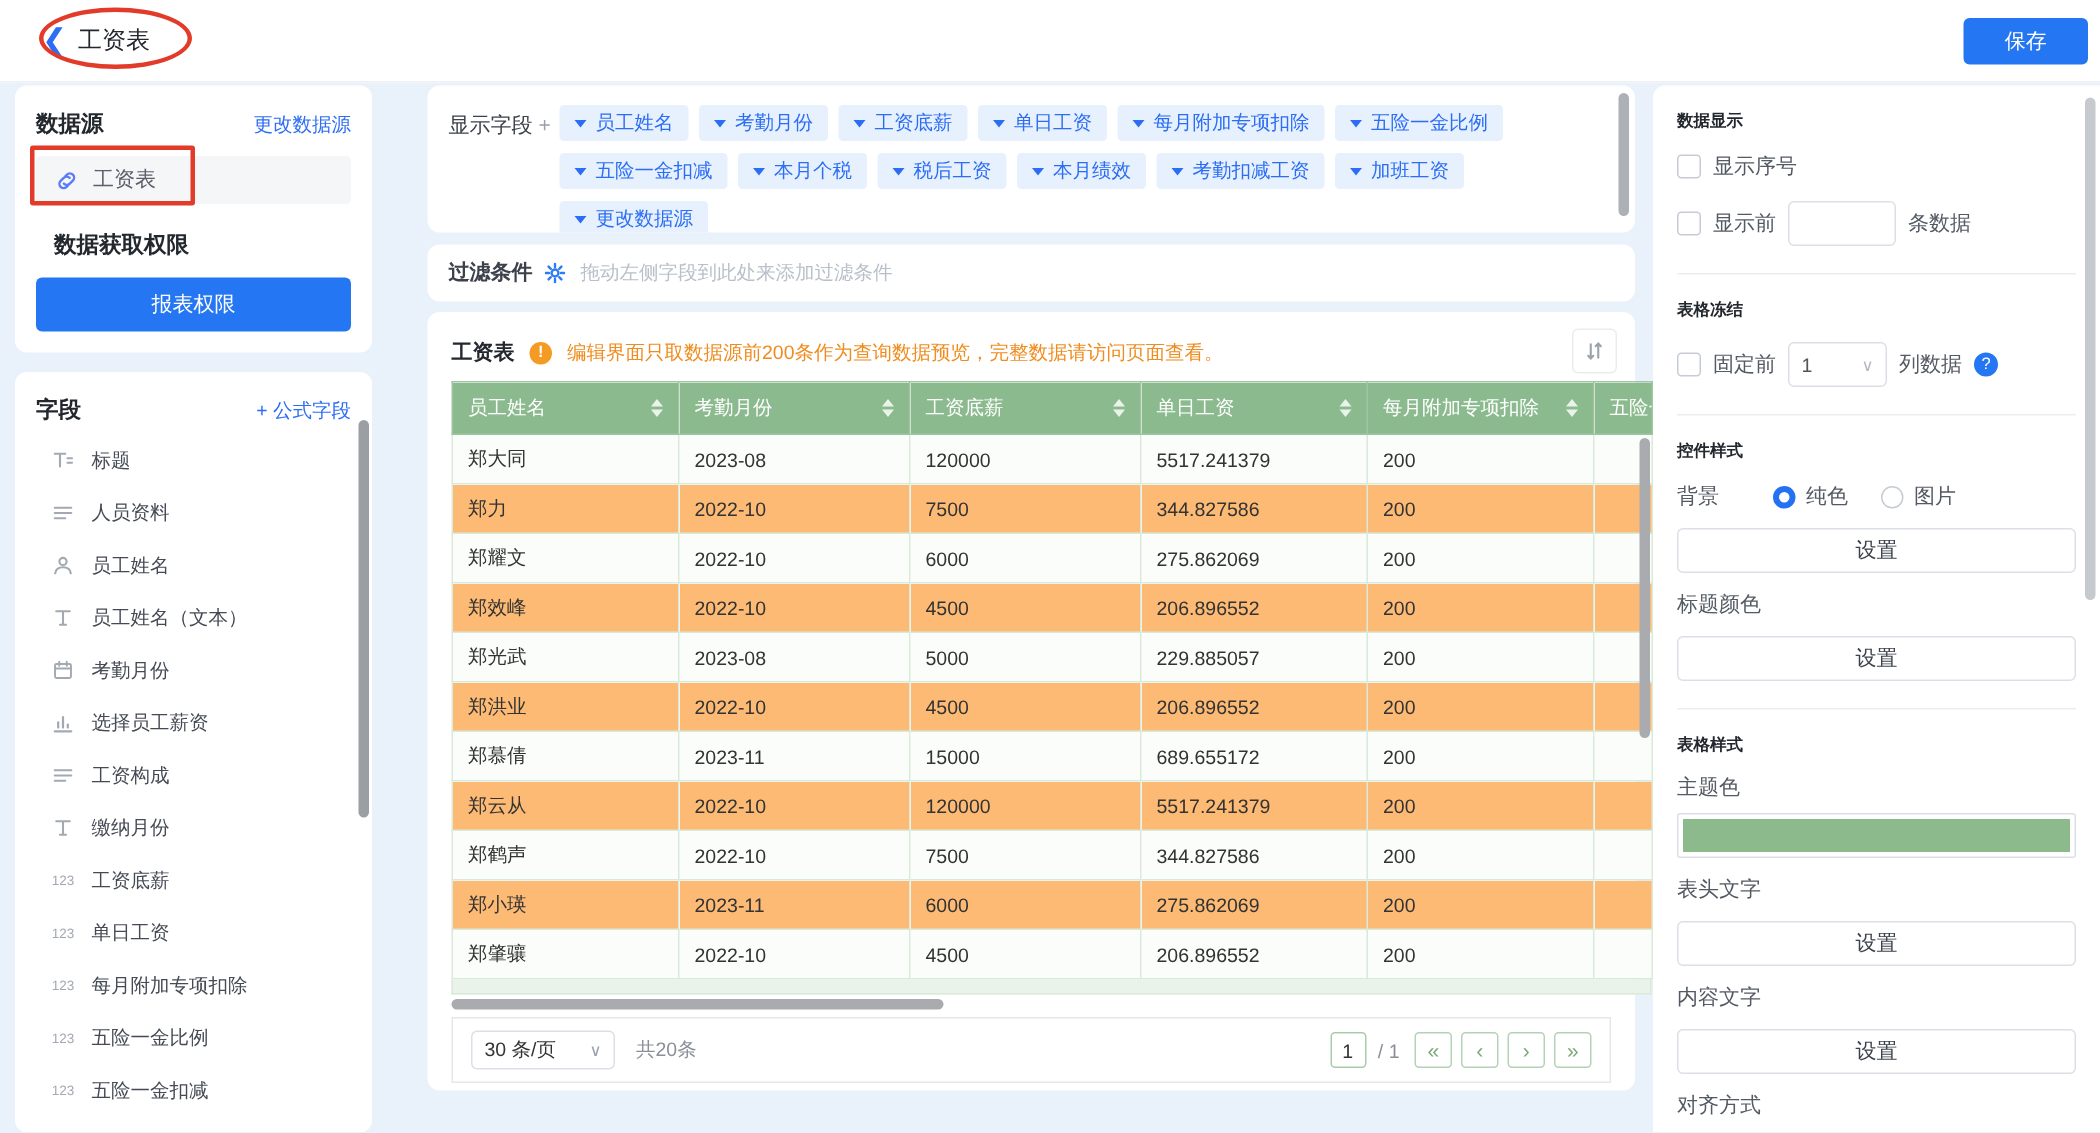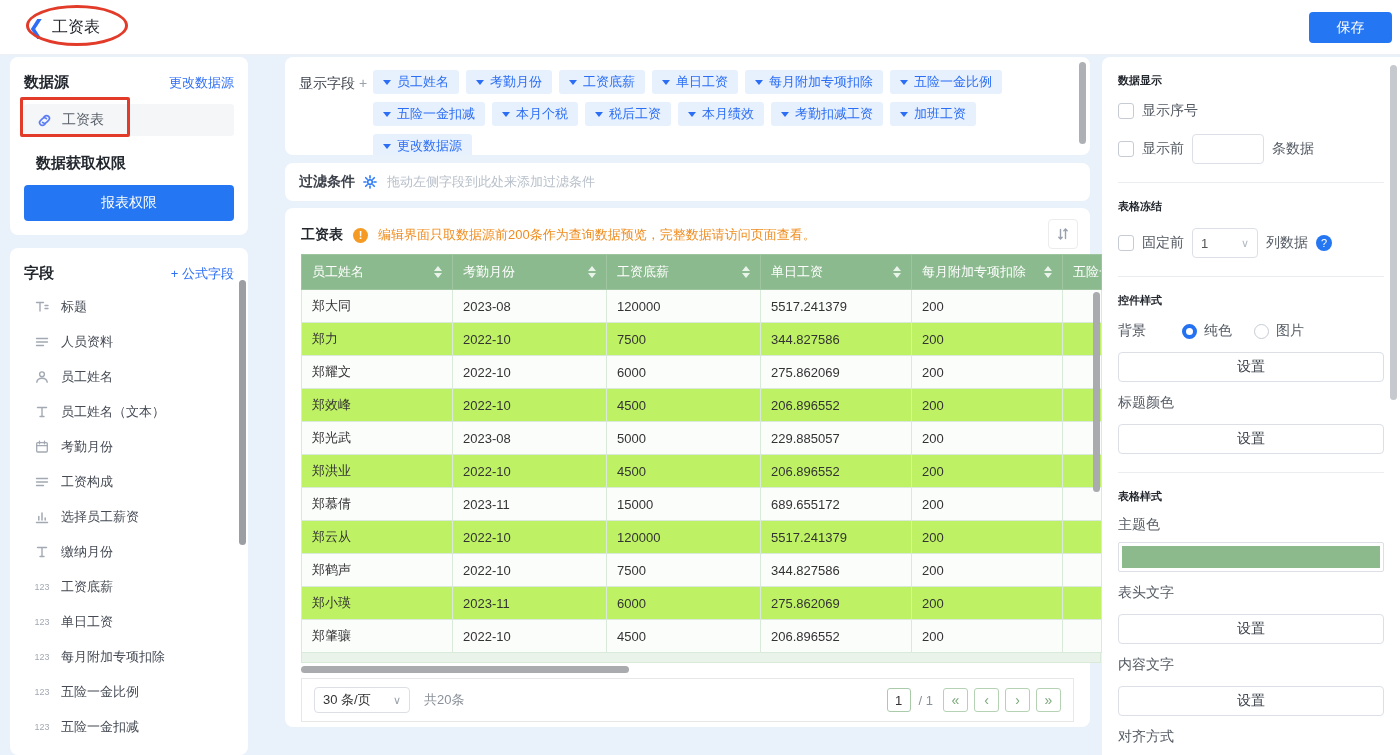--- a/index.html
+++ b/index.html
@@ -56,21 +56,21 @@
   .sort-box { position:absolute; right:12px; top:11px; width:30px; height:30px; border:1px solid #ececec; border-radius:4px; background:#fff; display:flex; align-items:center; justify-content:center; cursor:pointer; }
 
   .grid-wrap { position:relative; margin-top:2px; width:800px; }
   table.grid { border-collapse:collapse; table-layout:fixed; width:800px; }
   .grid th { background:#8cba8f; color:#fff; font-weight:normal; font-size:13px; height:35px; padding:0 10px; text-align:left; border:1px solid #9ec59f; white-space:nowrap; overflow:hidden; }
   .grid th .th-in { display:flex; align-items:center; justify-content:space-between; }
   .sorters { display:flex; flex-direction:column; gap:2px; }
   .sorters .up { width:0; height:0; border-left:4px solid transparent; border-right:4px solid transparent; border-bottom:5px solid #e9f3ea; }
   .sorters .dn { width:0; height:0; border-left:4px solid transparent; border-right:4px solid transparent; border-top:5px solid #e9f3ea; }
   .grid td { height:33px; padding:0 10px; font-size:13px; color:#333; border:1px solid #d9e9da; background:#fbfdfb; white-space:nowrap; overflow:hidden; }
-  .grid tr.alt td { background:#bef264; }
+  .grid tr.alt td { background:#fdba74; }
   .grid td.num { text-align:left; }
   .partial-row { width:800px; height:10px; background:#e9f3ea; border-left:1px solid #d9e9da; border-right:1px solid #d9e9da; border-bottom:1px solid #d9e9da; }
   .hscroll { margin-top:3px; width:328px; height:7px; background:#a9abae; border-radius:4px; }
   .vscroll-table { position:absolute; right:1px; top:38px; width:7px; height:200px; background:#a9abae; border-radius:4px; }
 
   .pager { margin-top:5px; height:44px; border:1px solid #e7e7e7; display:flex; align-items:center; padding:0 12px; }
   .psize { width:96px; height:26px; border:1px solid #dcdfe6; border-radius:4px; display:flex; align-items:center; justify-content:space-between; padding:0 8px; font-size:13px; color:#333; cursor:pointer; background:#fff; }
   .psize .chev { color:#9aa1ab; font-size:11px; }
   .ptotal { margin-left:14px; font-size:13px; color:#8a9099; }
   .pager-right { margin-left:auto; display:flex; align-items:center; gap:6px; }
@@ -181,33 +181,33 @@
             <span class="f-ic">
               <svg width="14" height="14" viewBox="0 0 14 14" fill="none" stroke="#a3a9b3" stroke-width="1.3" stroke-linecap="round">
                 <rect x="1.7" y="2.6" width="10.6" height="9.4" rx="1"></rect>
                 <path d="M1.7 5.6h10.6M4.5 1.2v2.6M9.5 1.2v2.6"></path>
               </svg>
             </span>
             <span>考勤月份</span>
           </div>
           <div class="field-item">
             <span class="f-ic">
+              <svg width="14" height="14" viewBox="0 0 14 14" fill="none" stroke="#a3a9b3" stroke-width="1.5" stroke-linecap="round">
+                <path d="M1.5 12.5h11M3.8 10V6.5M7 10V3M10.2 10V8"></path>
+              </svg>
+            </span>
+            <span>选择员工薪资</span>
+          </div>
+          <div class="field-item">
+            <span class="f-ic">
               <svg width="14" height="14" viewBox="0 0 14 14" fill="none" stroke="#a3a9b3" stroke-width="1.4" stroke-linecap="round">
                 <path d="M1.5 3.5h11M1.5 7h11M1.5 10.5h7"></path>
               </svg>
             </span>
             <span>工资构成</span>
-          </div>
-          <div class="field-item">
-            <span class="f-ic">
-              <svg width="14" height="14" viewBox="0 0 14 14" fill="none" stroke="#a3a9b3" stroke-width="1.5" stroke-linecap="round">
-                <path d="M1.5 12.5h11M3.8 10V6.5M7 10V3M10.2 10V8"></path>
-              </svg>
-            </span>
-            <span>选择员工薪资</span>
           </div>
           <div class="field-item">
             <span class="f-ic">
               <svg width="14" height="14" viewBox="0 0 14 14" fill="none" stroke="#a3a9b3" stroke-width="1.4" stroke-linecap="round">
                 <path d="M2.5 2.5h9M7 2.5V11.5M5 11.5h4"></path>
               </svg>
             </span>
             <span>缴纳月份</span>
           </div>
           <div class="field-item">

